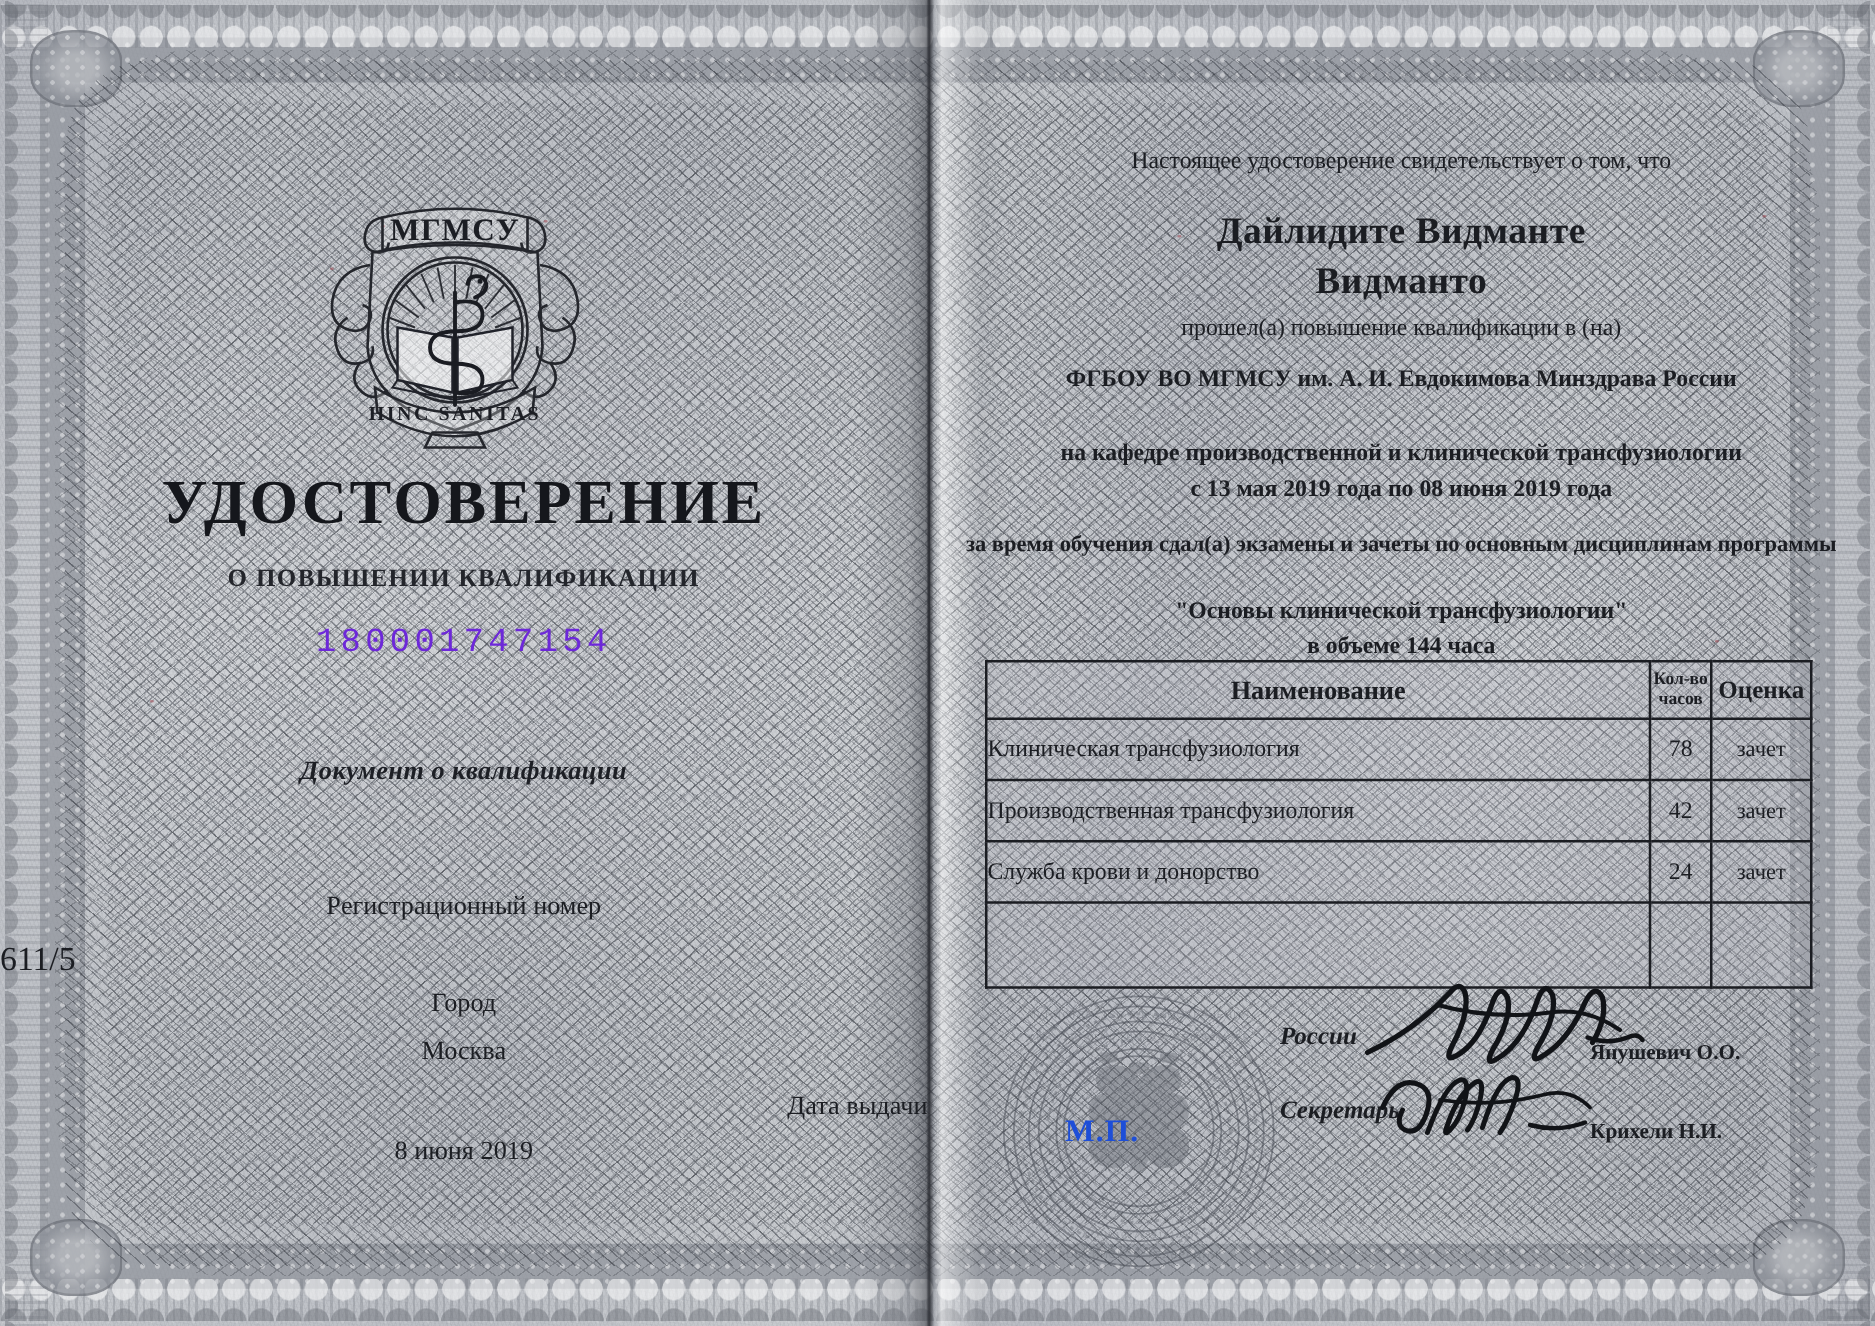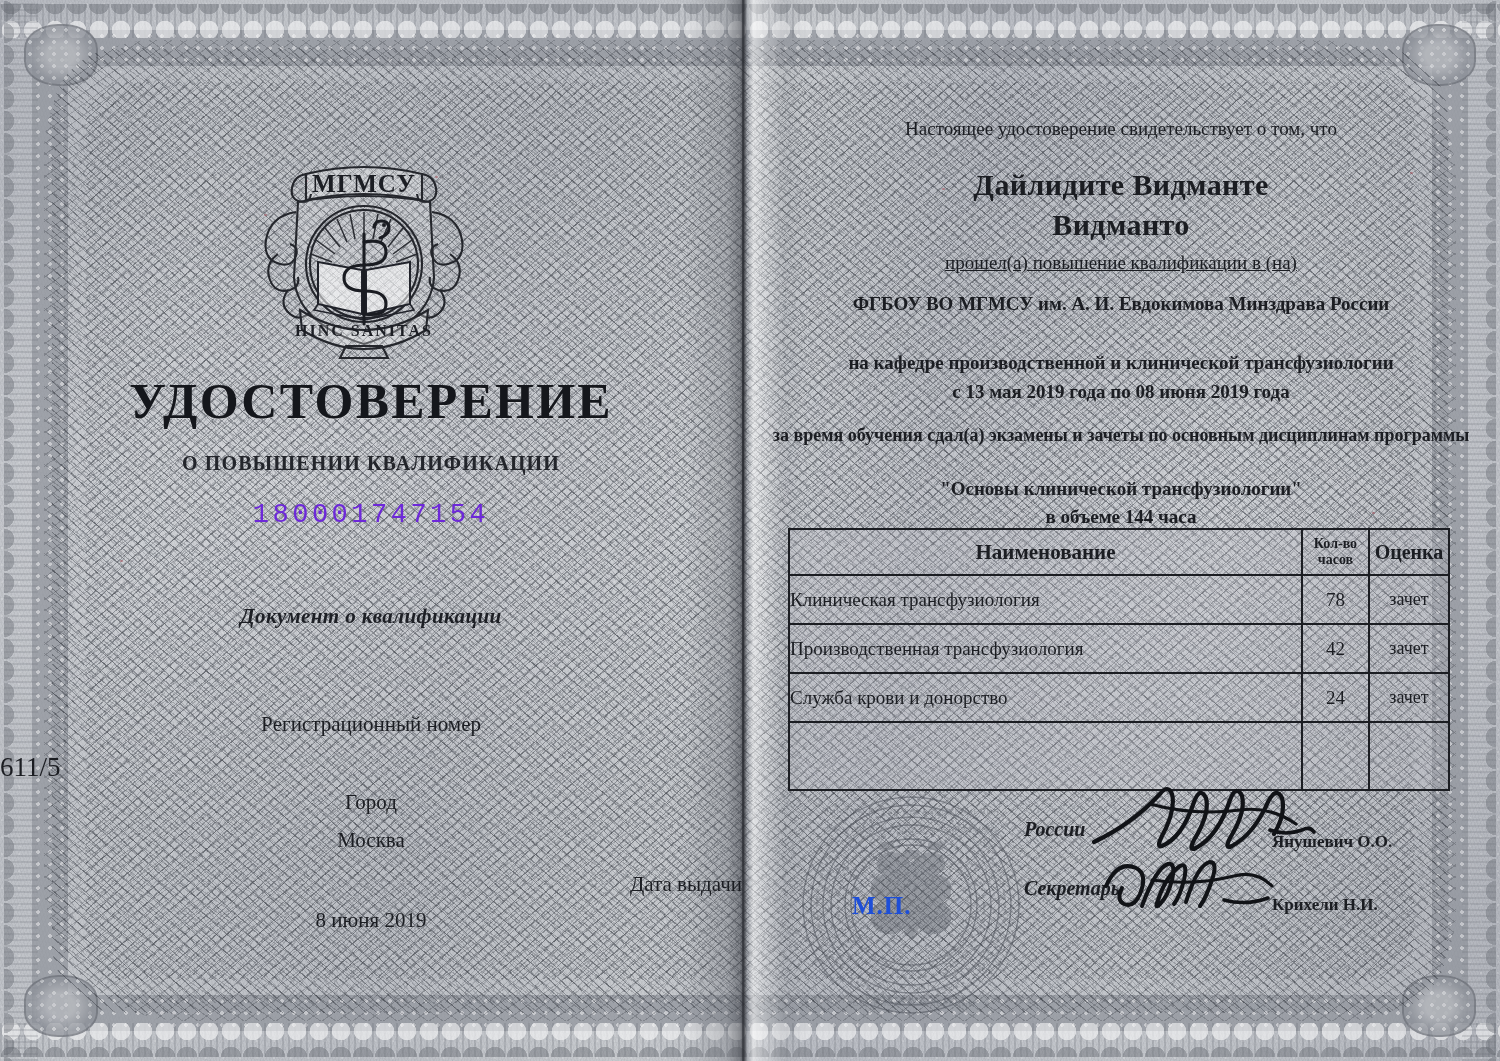--- a/index.html
+++ b/index.html
@@ -182,41 +182,41 @@
   .city-label{position:absolute;left:0;right:0;top:790px;text-align:center;font-size:21px;}
   .city-value{position:absolute;left:0;right:0;top:828px;text-align:center;font-size:21px;}
   .date-label{position:absolute;left:0;right:0;top:872px;text-align:right;font-size:21px;}
   .date-value{position:absolute;left:0;right:0;top:908px;text-align:center;font-size:21px;}
 
   
   .rp{position:absolute;left:0;right:0;text-align:center;}
   .r-intro{top:118px;font-size:19px;}
   .r-name1{top:168px;font-size:30px;font-weight:700;letter-spacing:.4px;}
   .r-name2{top:208px;font-size:30px;font-weight:700;letter-spacing:.4px;}
-  .r-passed{top:252px;font-size:19px;text-decoration:underline;}
+  .r-passed{top:252px;font-size:19px;}
   .r-org{top:293px;font-size:19px;font-weight:700;}
   .r-dept{top:352px;font-size:19px;font-weight:700;}
   .r-period{top:381px;font-size:19px;font-weight:700;}
   .r-exam{top:426px;font-size:18px;font-weight:700;line-height:1.08;}
   .r-program{top:478px;font-size:19px;font-weight:700;}
   .r-hours{top:506px;font-size:19px;font-weight:700;}
 
   
   table.subjects{
     position:absolute;left:46px;top:528px;width:662px;
     border-collapse:collapse;
     border:2px solid #1b1d22;
     background:rgba(190,193,199,.22);
   }
   table.subjects th,table.subjects td{
     border:2px solid #1b1d22;
     padding:0;
   }
   th.c-name{font-size:21px;font-weight:700;height:46px;}
-  th.c-hours{font-size:14px;font-weight:700;width:67px;line-height:1.12;}
+  th.c-hours{font-size:14px;font-weight:700;width:49px;line-height:1.12;}
   th.c-mark{font-size:20px;font-weight:700;width:80px;}
   td.t-name{font-size:19px;text-align:left;padding-left:8px;height:49px;}
   td.t-hours{font-size:19px;text-align:center;}
   td.t-mark{font-size:18px;text-align:center;}
   tr.filler td{height:68px;}
 
   
   .stamp{
     position:absolute;left:798px;top:792px;width:226px;height:226px;
     opacity:.52;

